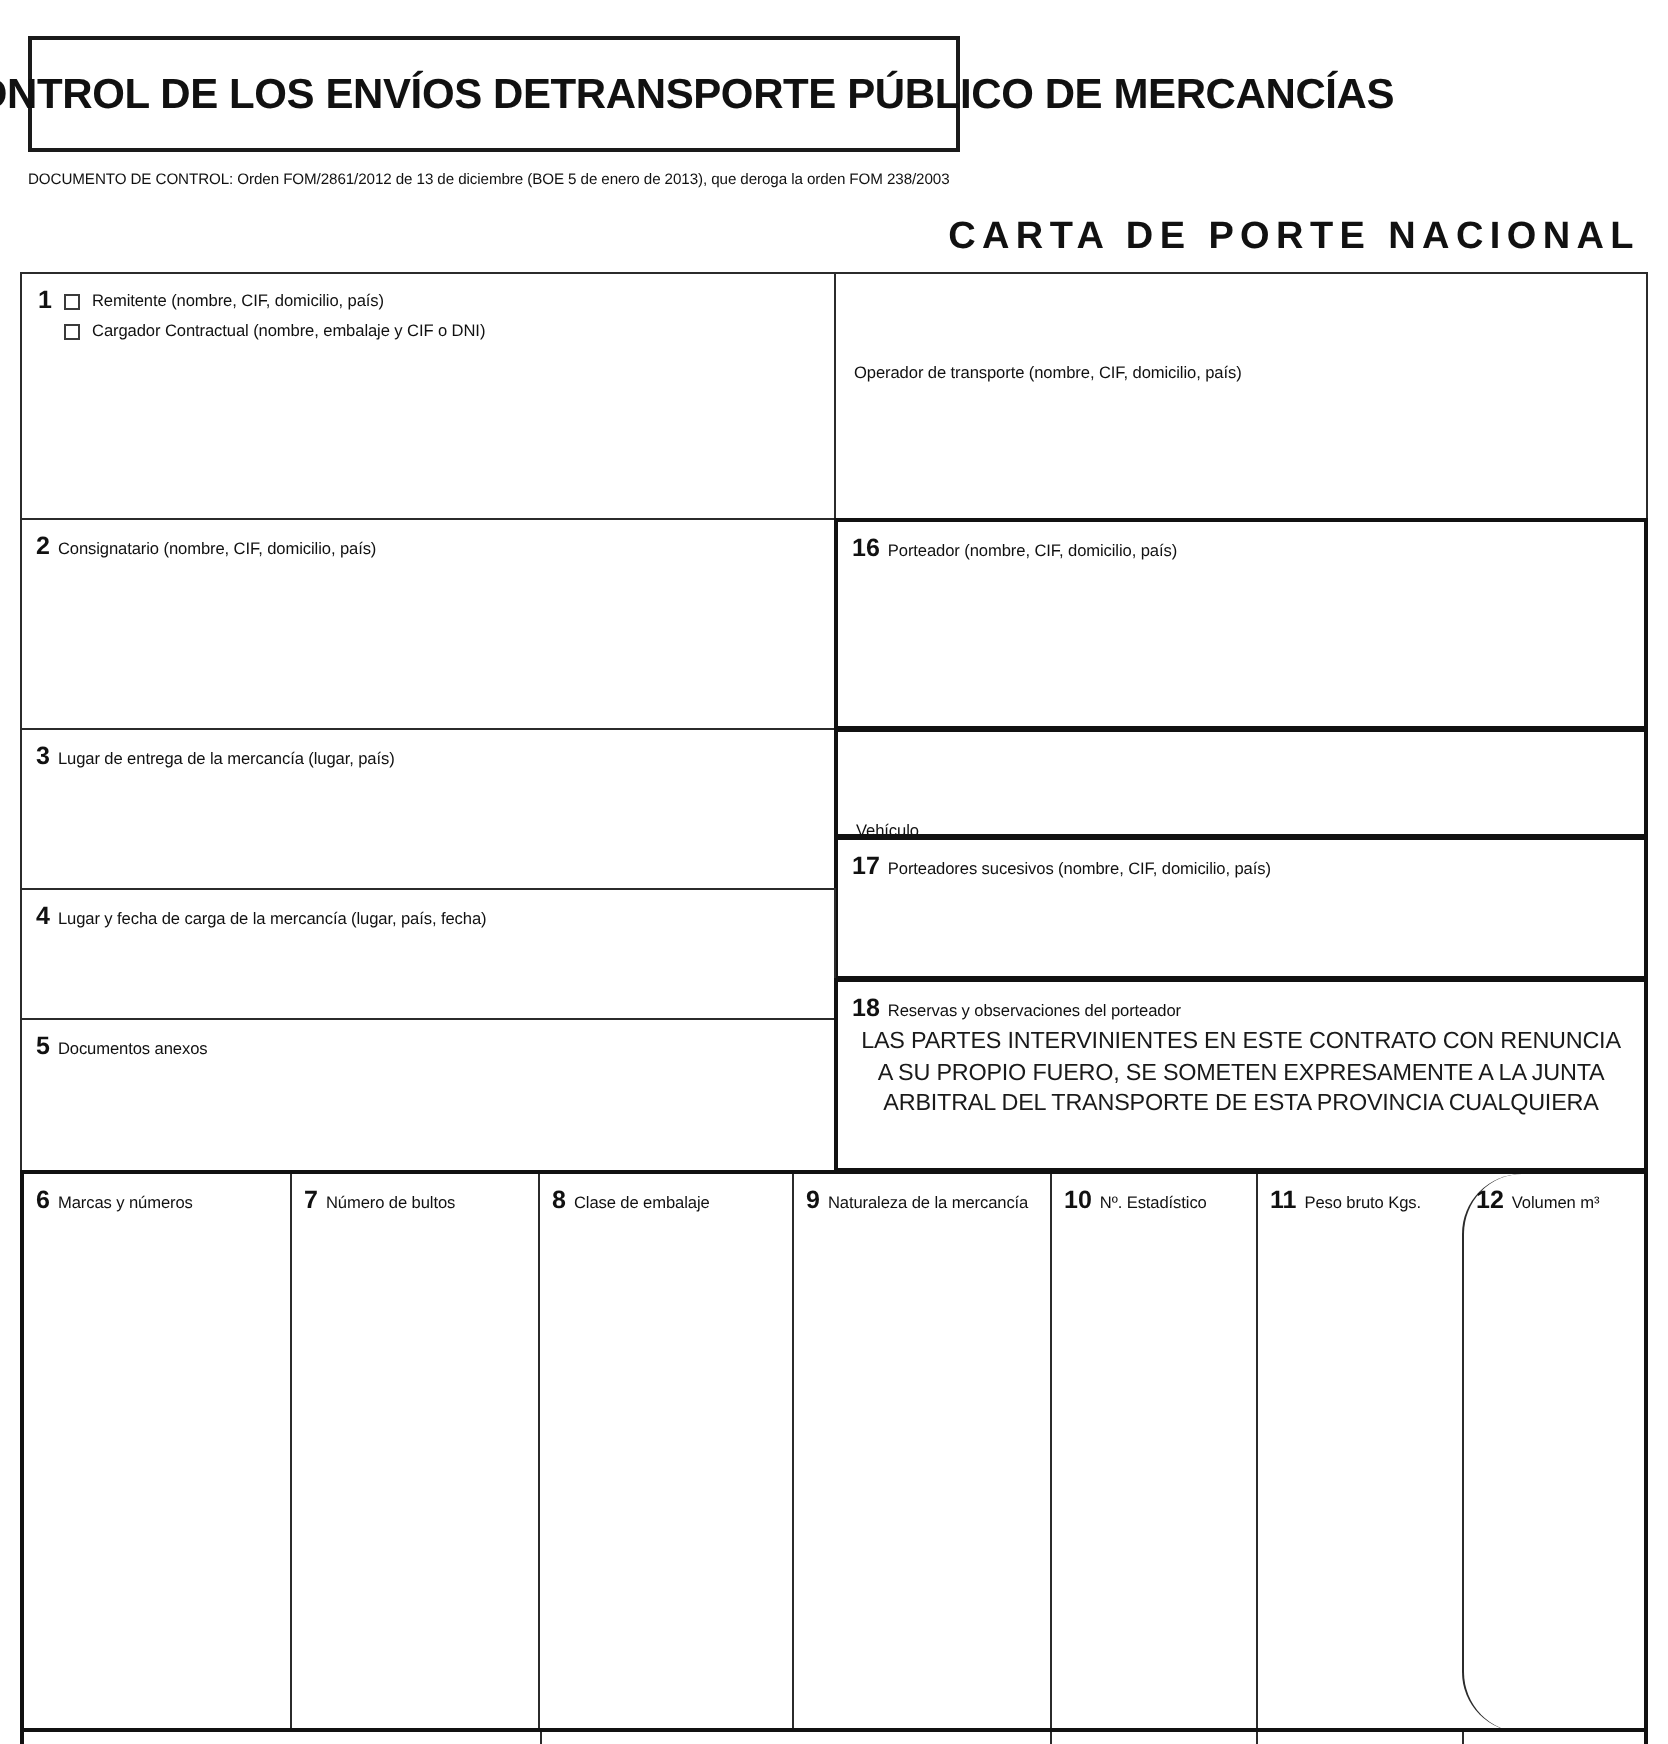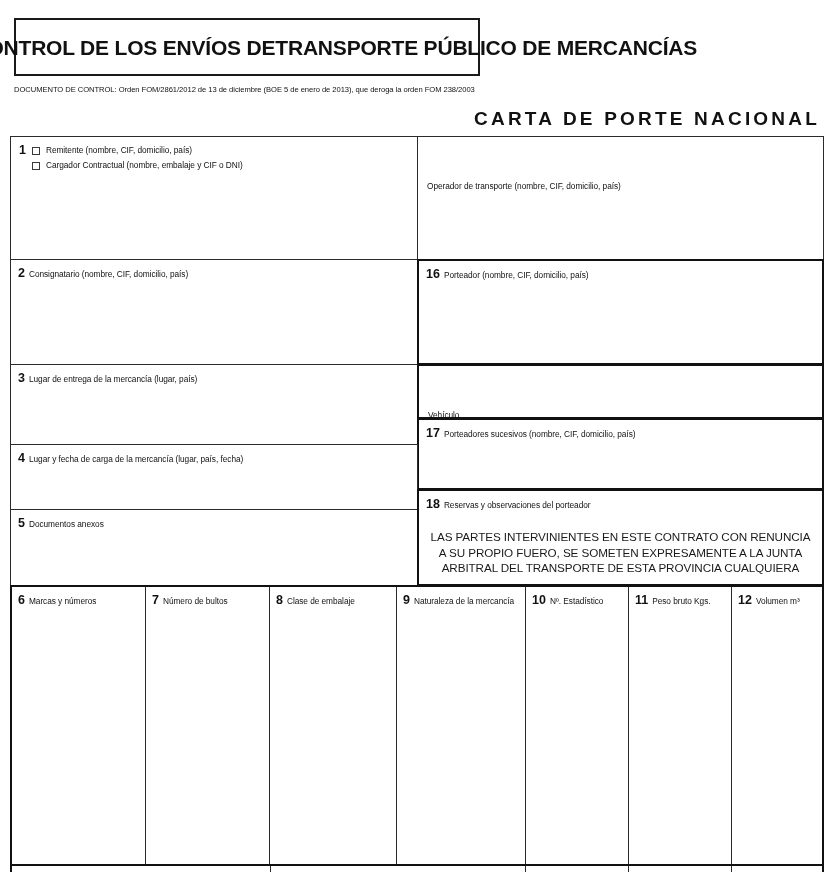--- a/index.html
+++ b/index.html
@@ -123,21 +123,20 @@
   .clause {
     position: absolute;
     left: 8px;
     right: 8px;
     top: 22px;
     text-align: center;
     font-size: 11.7px;
     line-height: 15.5px;
     letter-spacing: -0.1px;
     color: #1a1a1a;
-    margin-top: 16px;
   }
 
   
   .goods {
     position: absolute;
     left: 10px;
     top: 585px;
     width: 814px;
     height: 281px;
     box-sizing: border-box;
@@ -319,21 +318,21 @@
     </div>
   </div>
 
   <div class="gcol" style="left:616px; width:103px;">
     <div class="gcol-head">
       <span class="bnum">11</span>
       <span class="blabel">Peso bruto Kgs.</span>
     </div>
   </div>
 
-  <div class="gcol" style="left:719px; width:91px;">
+  <div class="gcol" style="left:719px; width:91px;border-radius:30px;">
     <div class="gcol-head">
       <span class="bnum">12</span>
       <span class="blabel">Volumen m³</span>
     </div>
   </div>
 
   <div class="goods-bottom"></div>
 </div>
 
 <div class="bottom-row">

